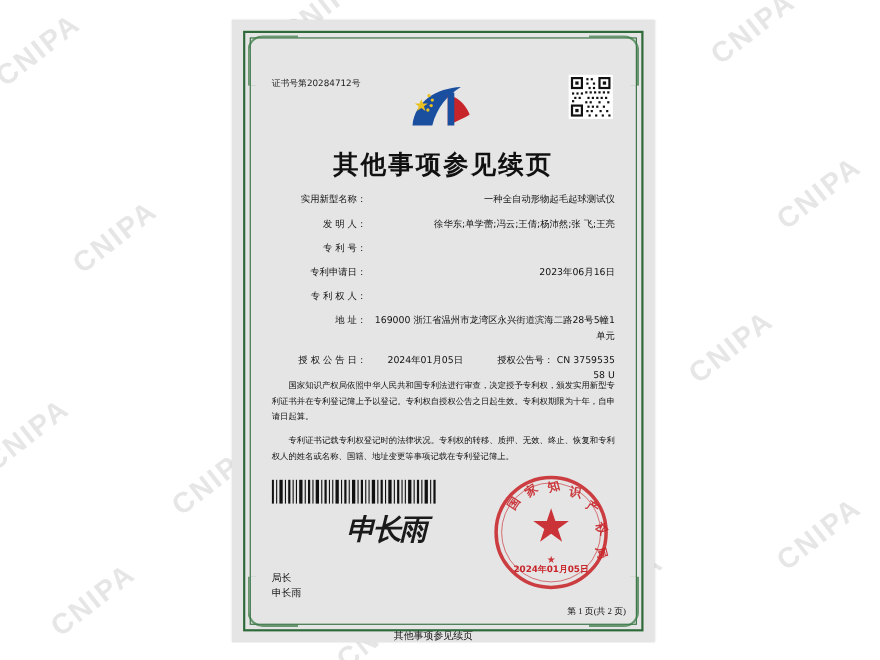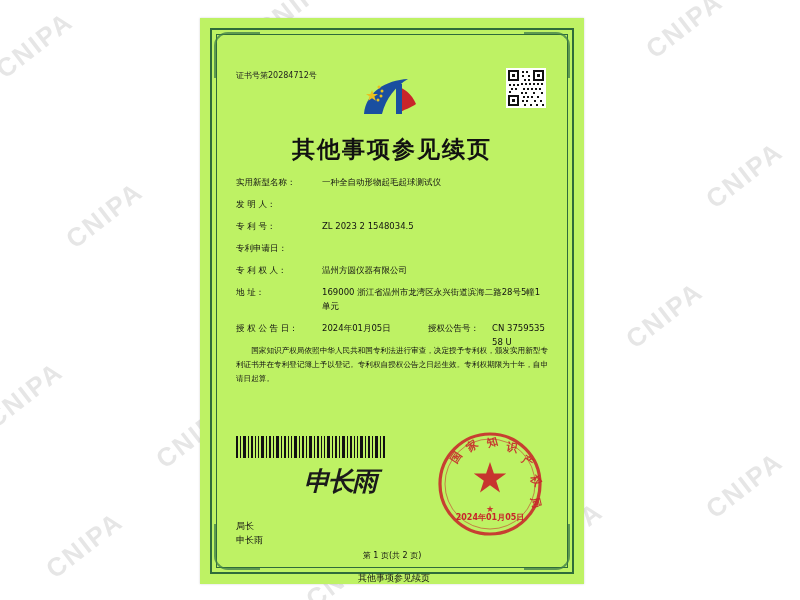--- a/index.html
+++ b/index.html
@@ -32,25 +32,25 @@
     font-size: 26px;
     font-weight: bold;
     letter-spacing: 2px;
     transform: rotate(-38deg);
     white-space: nowrap;
     font-family: "Liberation Sans", sans-serif;
   }
   
   .sheet {
     position: absolute;
-    left: 200px;
+    left: 211px;
     top: 18px;
     width: 384px;
     height: 566px;
-    background: #bef264;
+    background: #e5e5e5;
     box-shadow: 0 0 2px rgba(0,0,0,0.18);
   }
   .border-outer {
     position: absolute;
     left: 10px;
     top: 10px;
     right: 10px;
     bottom: 10px;
     border: 2px solid #2f6b3a;
   }
@@ -123,20 +123,21 @@
     right: 10px;
     top: 132px;
     font-size: 8.5px;
     color: #111;
     line-height: 1.6;
   }
   .frow {
     display: flex;
     margin-bottom: 8.5px;
     align-items: flex-start;
+    text-align: right;
   }
   .flabel {
     width: 86px;
     flex: none;
     letter-spacing: 0px;
     white-space: nowrap;
   }
   .fvalue {
     flex: 1;
     word-break: break-all;
@@ -205,23 +206,24 @@
     text-align: center;
     font-size: 8px;
     color: #c8252a;
     font-weight: bold;
   }
   .page-no {
     position: absolute;
     left: 0;
     right: 0;
     top: 506px;
-    text-align: center;
+    text-align: right;
     font-size: 8px;
     color: #111;
+    font-family: Liberation Serif, serif;
   }
   .footnote {
     position: absolute;
     left: 0;
     right: 12px;
     top: 572px;
     text-align: center;
     font-size: 9px;
     color: #111;
   }
@@ -332,46 +334,47 @@
 
       <div class="title">其他事项参见续页</div>
 
       <div class="fields">
         <div class="frow">
           <div class="flabel">实用新型名称：</div>
           <div class="fvalue">一种全自动形物起毛起球测试仪</div>
         </div>
         <div class="frow">
           <div class="flabel">发 明 人：</div>
+          <div class="fvalue">徐华东;单学蕾;冯云;王倩;杨沛然;张 飞;王亮</div>
         </div>
         <div class="frow">
           <div class="flabel">专 利 号：</div>
-          <div class="fvalue">ZL 2023 2 1548034.5</div>
         </div>
         <div class="frow">
           <div class="flabel">专利申请日：</div>
+          <div class="fvalue">2023年06月16日</div>
         </div>
         <div class="frow">
           <div class="flabel">专 利 权 人：</div>
-          <div class="fvalue">温州方圆仪器有限公司</div>
         </div>
         <div class="frow">
           <div class="flabel">地 址：</div>
           <div class="fvalue">169000 浙江省温州市龙湾区永兴街道滨海二路28号5幢1单元</div>
         </div>
         <div class="frow split">
           <div class="flabel">授 权 公 告 日：</div>
           <div style="width:88px;flex:none;">2024年01月05日</div>
           <div class="flabel2">授权公告号：</div>
           <div class="fvalue second">CN 375953558 U</div>
         </div>
       </div>
 
       <div class="paragraphs">
         <p>国家知识产权局依照中华人民共和国专利法进行审查，决定授予专利权，颁发实用新型专利证书并在专利登记簿上予以登记。专利权自授权公告之日起生效。专利权期限为十年，自申请日起算。</p>
+        <p>专利证书记载专利权登记时的法律状况。专利权的转移、质押、无效、终止、恢复和专利权人的姓名或名称、国籍、地址变更等事项记载在专利登记簿上。</p>
       </div>
 
       <div class="barcode">
         <svg viewBox="0 0 150 22" width="150" height="22" preserveAspectRatio="none">
           <g fill="#111">
             <rect x="0" y="0" width="2" height="22"></rect>
               <rect x="4" y="0" width="1" height="22"></rect>
             <rect x="7" y="0" width="3" height="22"></rect>
               <rect x="12" y="0" width="1" height="22"></rect>
             <rect x="15" y="0" width="2" height="22"></rect>

